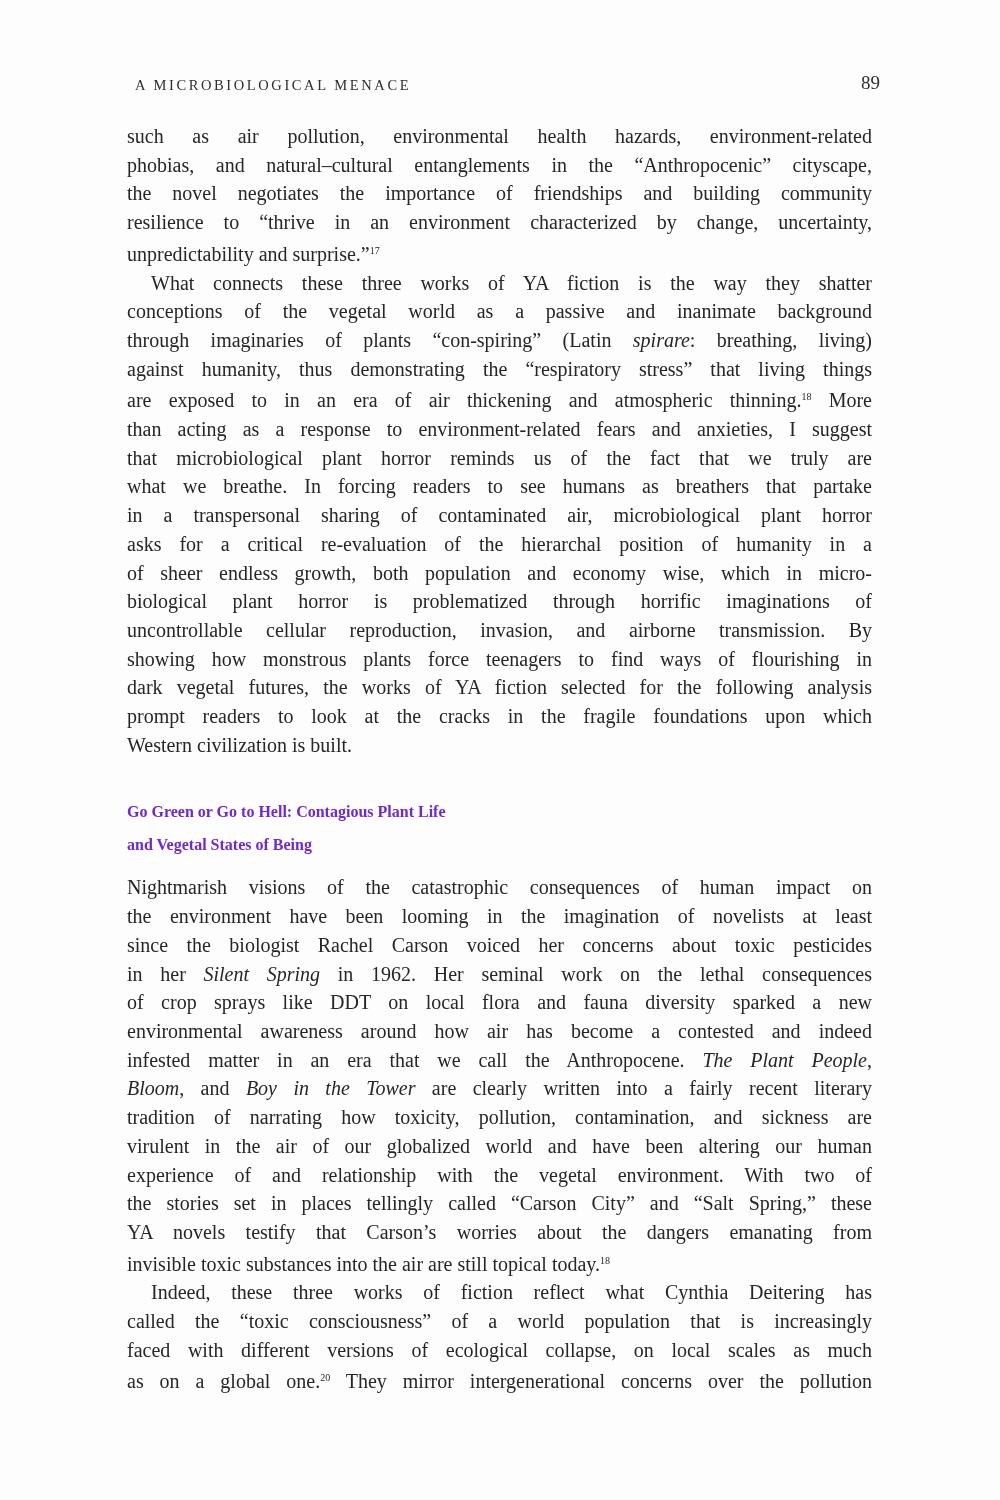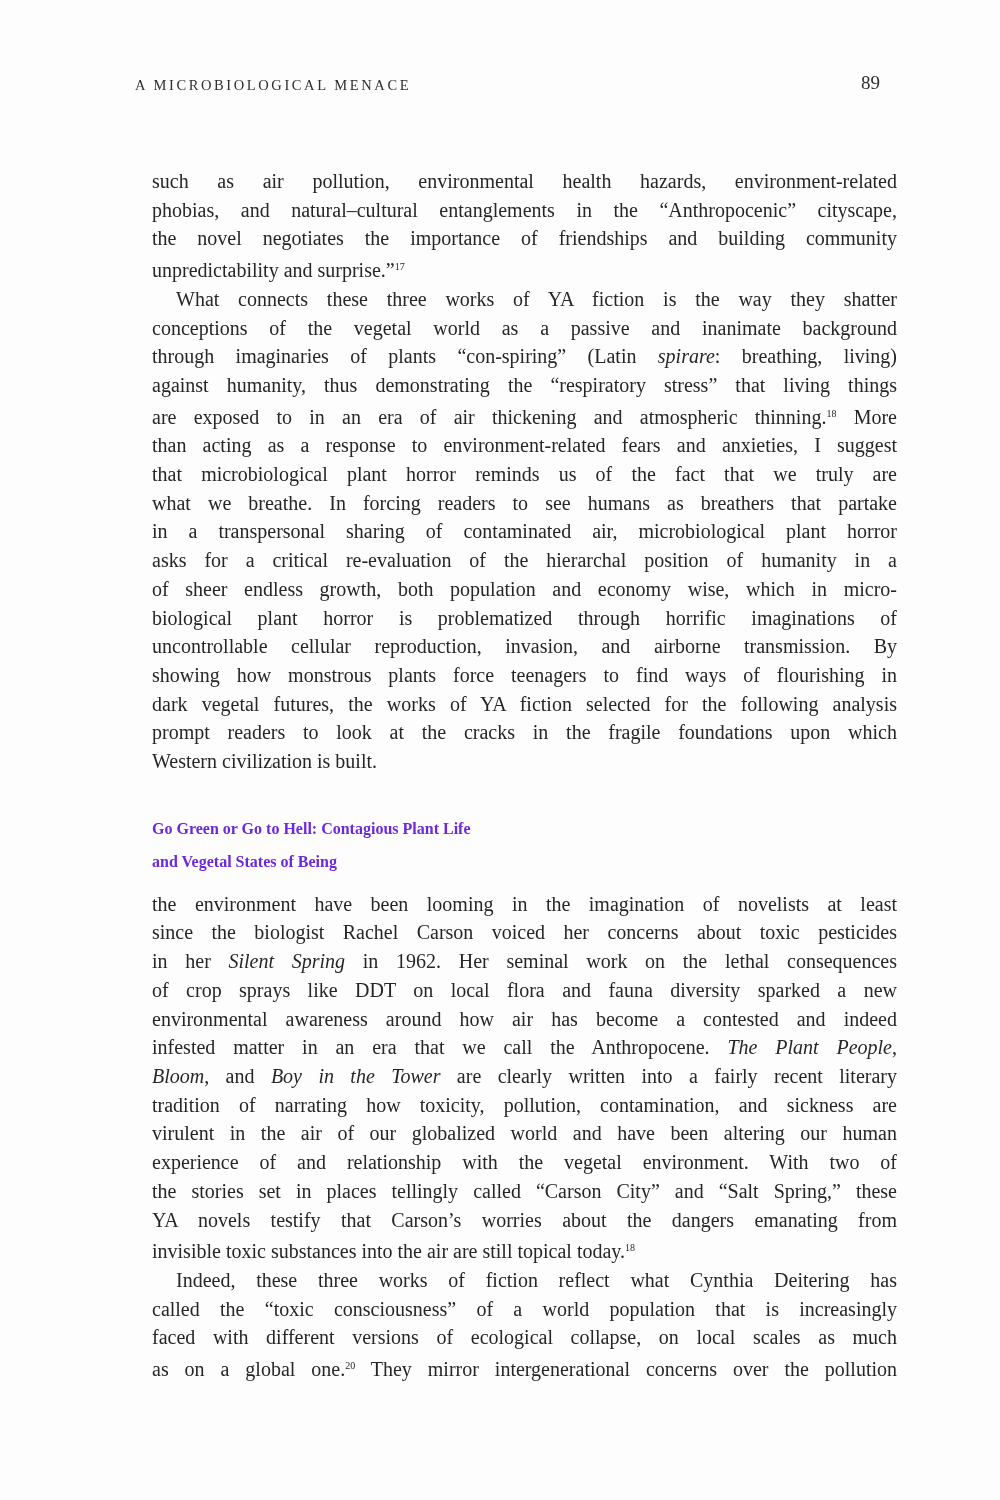--- a/index.html
+++ b/index.html
@@ -27,25 +27,24 @@
   }
   .pagenum {
     position: absolute;
     right: 0;
     top: -4px;
     font-size: 19px;
     color: #2e2e2e;
   }
   .textblock {
     position: absolute;
-    left: 152px;
+    left: 127px;
     top: 122px;
     width: 745px;
     font-size: 20px;
-    margin-top: 45px;
   }
   .block { margin: 0; }
   .para .line {
     line-height: 28.7px;
     text-align: justify;
     text-align-last: justify;
   }
   .para .line.left { text-align-last: left; }
   .para.indent .line:first-child { text-indent: 24px; }
   .heading {
@@ -73,20 +72,21 @@
 <div class="page">
   <div class="runhead">
     <span class="runhead-title">A MICROBIOLOGICAL MENACE</span>
     <span class="pagenum">89</span>
   </div>
   <div class="textblock">
       <div class="block para">
         <div class="line"><span>such as air pollution, environmental health hazards, environment-related</span></div>
         <div class="line"><span>phobias, and natural–cultural entanglements in the “Anthropocenic” cityscape,</span></div>
         <div class="line"><span>the novel negotiates the importance of friendships and building community</span></div>
+        <div class="line"><span>resilience to “thrive in an environment characterized by change, uncertainty,</span></div>
         <div class="line left"><span>unpredictability and surprise.”</span><span class="sup">17</span></div>
       </div>
       <div class="block para indent">
         <div class="line"><span>What connects these three works of YA fiction is the way they shatter</span></div>
         <div class="line"><span>conceptions of the vegetal world as a passive and inanimate background</span></div>
         <div class="line"><span>through imaginaries of plants “con-spiring” (Latin </span><span class="i">spirare</span><span>: breathing, living)</span></div>
         <div class="line"><span>against humanity, thus demonstrating the “respiratory stress” that living things</span></div>
         <div class="line"><span>are exposed to in an era of air thickening and atmospheric thinning.</span><span class="sup">18</span><span> More</span></div>
         <div class="line"><span>than acting as a response to environment-related fears and anxieties, I suggest</span></div>
         <div class="line"><span>that microbiological plant horror reminds us of the fact that we truly are</span></div>
@@ -99,20 +99,21 @@
         <div class="line"><span>showing how monstrous plants force teenagers to find ways of flourishing in</span></div>
         <div class="line"><span>dark vegetal futures, the works of YA fiction selected for the following analysis</span></div>
         <div class="line"><span>prompt readers to look at the cracks in the fragile foundations upon which</span></div>
         <div class="line left"><span>Western civilization is built.</span></div>
       </div>
       <div class="block heading">
         <div class="line"><span>Go Green or Go to Hell: Contagious Plant Life</span></div>
         <div class="line left"><span>and Vegetal States of Being</span></div>
       </div>
       <div class="block para">
+        <div class="line"><span>Nightmarish visions of the catastrophic consequences of human impact on</span></div>
         <div class="line"><span>the environment have been looming in the imagination of novelists at least</span></div>
         <div class="line"><span>since the biologist Rachel Carson voiced her concerns about toxic pesticides</span></div>
         <div class="line"><span>in her </span><span class="i">Silent Spring</span><span> in 1962. Her seminal work on the lethal consequences</span></div>
         <div class="line"><span>of crop sprays like DDT on local flora and fauna diversity sparked a new</span></div>
         <div class="line"><span>environmental awareness around how air has become a contested and indeed</span></div>
         <div class="line"><span>infested matter in an era that we call the Anthropocene. </span><span class="i">The Plant People</span><span>,</span></div>
         <div class="line"><span class="i">Bloom</span><span>, and </span><span class="i">Boy in the Tower</span><span> are clearly written into a fairly recent literary</span></div>
         <div class="line"><span>tradition of narrating how toxicity, pollution, contamination, and sickness are</span></div>
         <div class="line"><span>virulent in the air of our globalized world and have been altering our human</span></div>
         <div class="line"><span>experience of and relationship with the vegetal environment. With two of</span></div>

